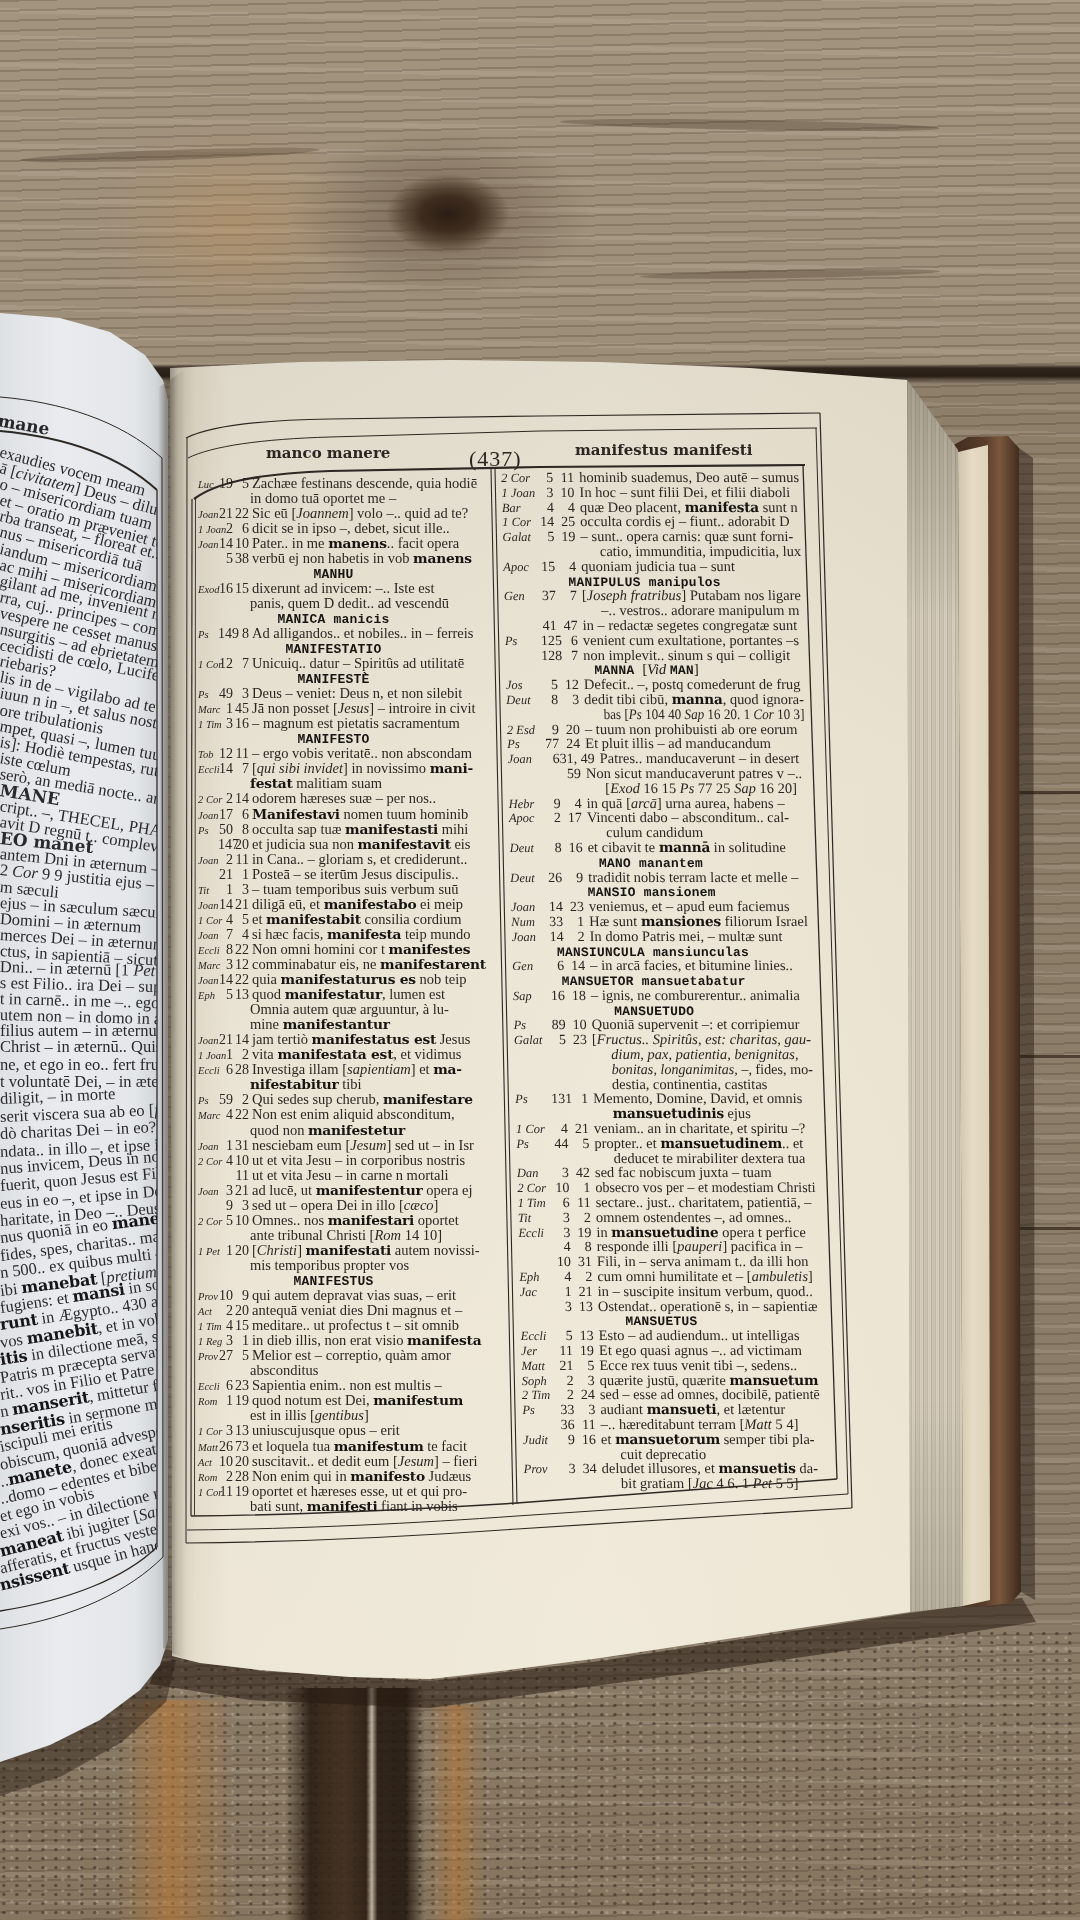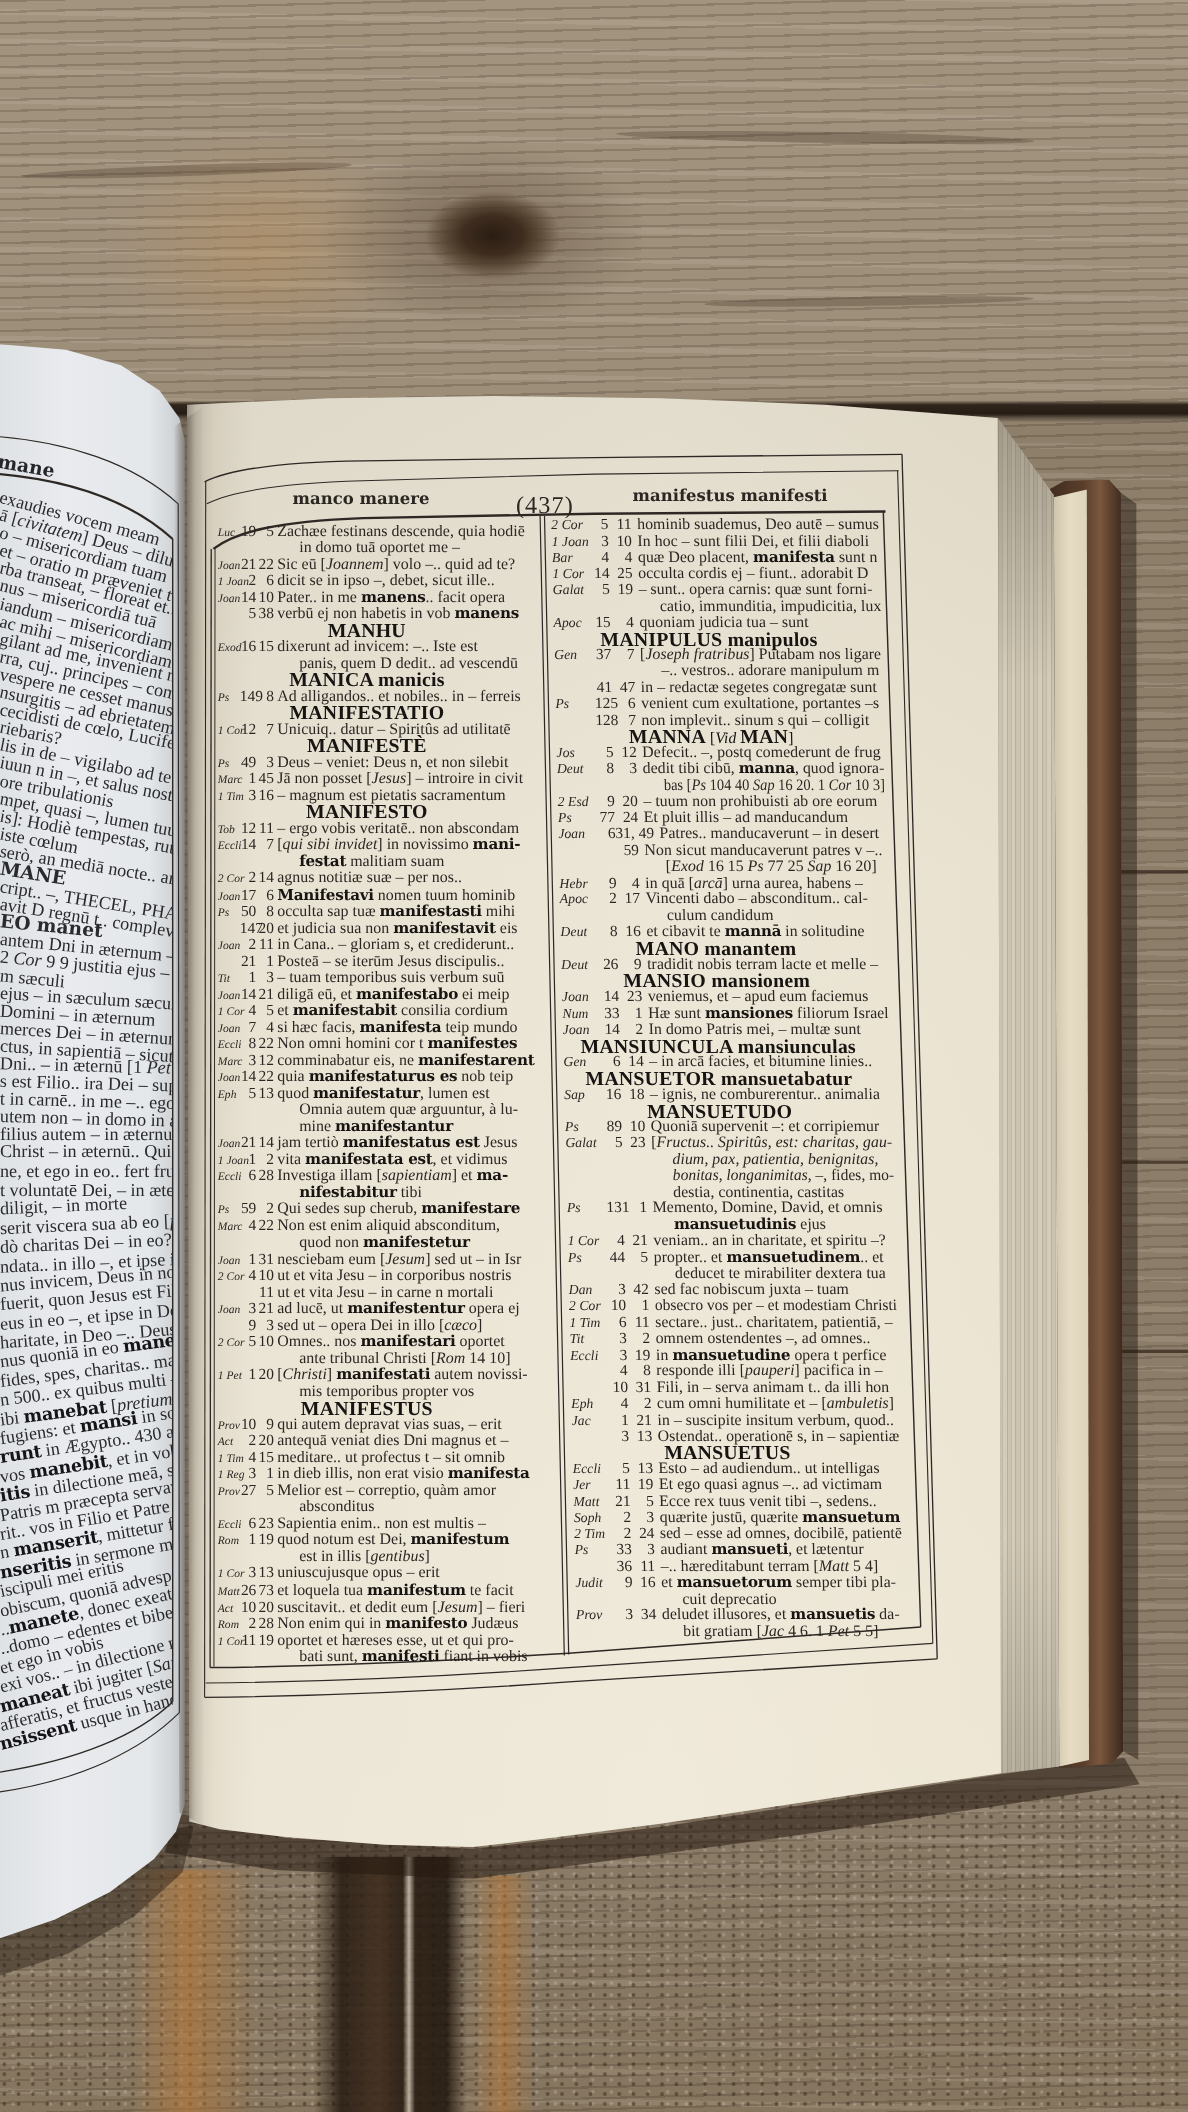--- a/index.html
+++ b/index.html
@@ -76,27 +76,27 @@
 .col-a .ref{width:22px;padding-left:2px;font-size:10.5px}
 .col-a .ch{width:15px}
 .col-a .vs{min-width:16px}
 .col-a .txt{margin-left:3px}
 .col-b .ref{width:36px;font-size:12.5px}
 .col-b .ch{width:16px}
 .col-b .vs{min-width:21px}
 .col-b .txt{margin-left:5px}
 .txt{flex:1 1 auto;min-width:0;display:block}
 .inner{display:inline-block;white-space:nowrap;transform-origin:0 50%}
-.col-a .ln[data-kind=cont] .txt{margin-left:76px}
+.col-a .ln[data-kind=cont] .txt{margin-left:54px}
 .col-b .ln[data-kind=cont] .txt{margin-left:97px}
 .ln[data-kind=head] .txt{text-align:center;margin-left:0;padding-right:16px}
 .ln[data-kind=head] .inner{transform-origin:50% 50%}
 .seg[data-style=bold]{font-family:"DejaVu Serif",serif;font-weight:bold;font-size:13.8px;letter-spacing:-0.25px;color:#171411}
 .seg[data-style=italic]{font-style:italic}
-.ln[data-kind=head] .seg{font-family:Liberation Serif, serif;font-weight:bold;font-size:18px;letter-spacing:0.2px;color:#171411}
+.ln[data-kind=head] .seg{font-family:Liberation Mono, monospace;font-weight:bold;font-size:13px;letter-spacing:0.2px;color:#171411}
 .ln[data-kind=head] .seg[data-style=italic]{font-family:"Liberation Serif",serif;font-weight:normal;font-style:italic;font-size:14.5px;letter-spacing:0}
 .ln[data-kind=head] .seg[data-style=plain]{font-family:"Liberation Serif",serif;font-weight:normal;font-size:14.5px;letter-spacing:0}
 
 
 .lp-clip{position:absolute;left:0;top:380px;width:157px;height:1240px;overflow:hidden}
 .lp-lines{position:absolute;left:0;top:64px;width:220px;font-family:"Liberation Serif",serif;font-size:16.5px;color:#2a2a2d}
 .lp-lines > div{height:16.1px;line-height:16.1px;white-space:nowrap;transform-origin:0 50%}
 .lp-lines > div:nth-of-type(n+39){height:17.4px;line-height:17.4px}
 .lp-lines .seg[data-style=bold]{font-family:"DejaVu Serif",serif;font-weight:bold;font-size:16px;letter-spacing:-0.3px;color:#151417}
 .lp-lines .seg[data-style=italic]{font-style:italic}
@@ -347,21 +347,21 @@
       <span class="vs">7</span>
       <span class="txt"><span class="inner"><span class="seg">[</span><span class="seg" data-style="italic">qui sibi invidet</span><span class="seg">] in novissimo </span><span class="seg" data-style="bold">mani-</span></span></span>
     </div>
     <div class="ln" data-kind="cont">
       <span class="txt"><span class="inner"><span class="seg" data-style="bold">festat</span><span class="seg"> malitiam suam</span></span></span>
     </div>
     <div class="ln" data-kind="entry">
       <span class="ref">2 Cor</span>
       <span class="ch">2</span>
       <span class="vs">14</span>
-      <span class="txt"><span class="inner"><span class="seg">agnus notitiæ suæ – per nos..</span></span></span>
+      <span class="txt"><span class="inner"><span class="seg">odorem hæreses suæ – per nos..</span></span></span>
     </div>
     <div class="ln" data-kind="entry">
       <span class="ref">Joan</span>
       <span class="ch">17</span>
       <span class="vs">6</span>
       <span class="txt"><span class="inner"><span class="seg" data-style="bold">Manifestavi</span><span class="seg"> nomen tuum hominib</span></span></span>
     </div>
     <div class="ln" data-kind="entry">
       <span class="ref">Ps</span>
       <span class="ch">50</span>

